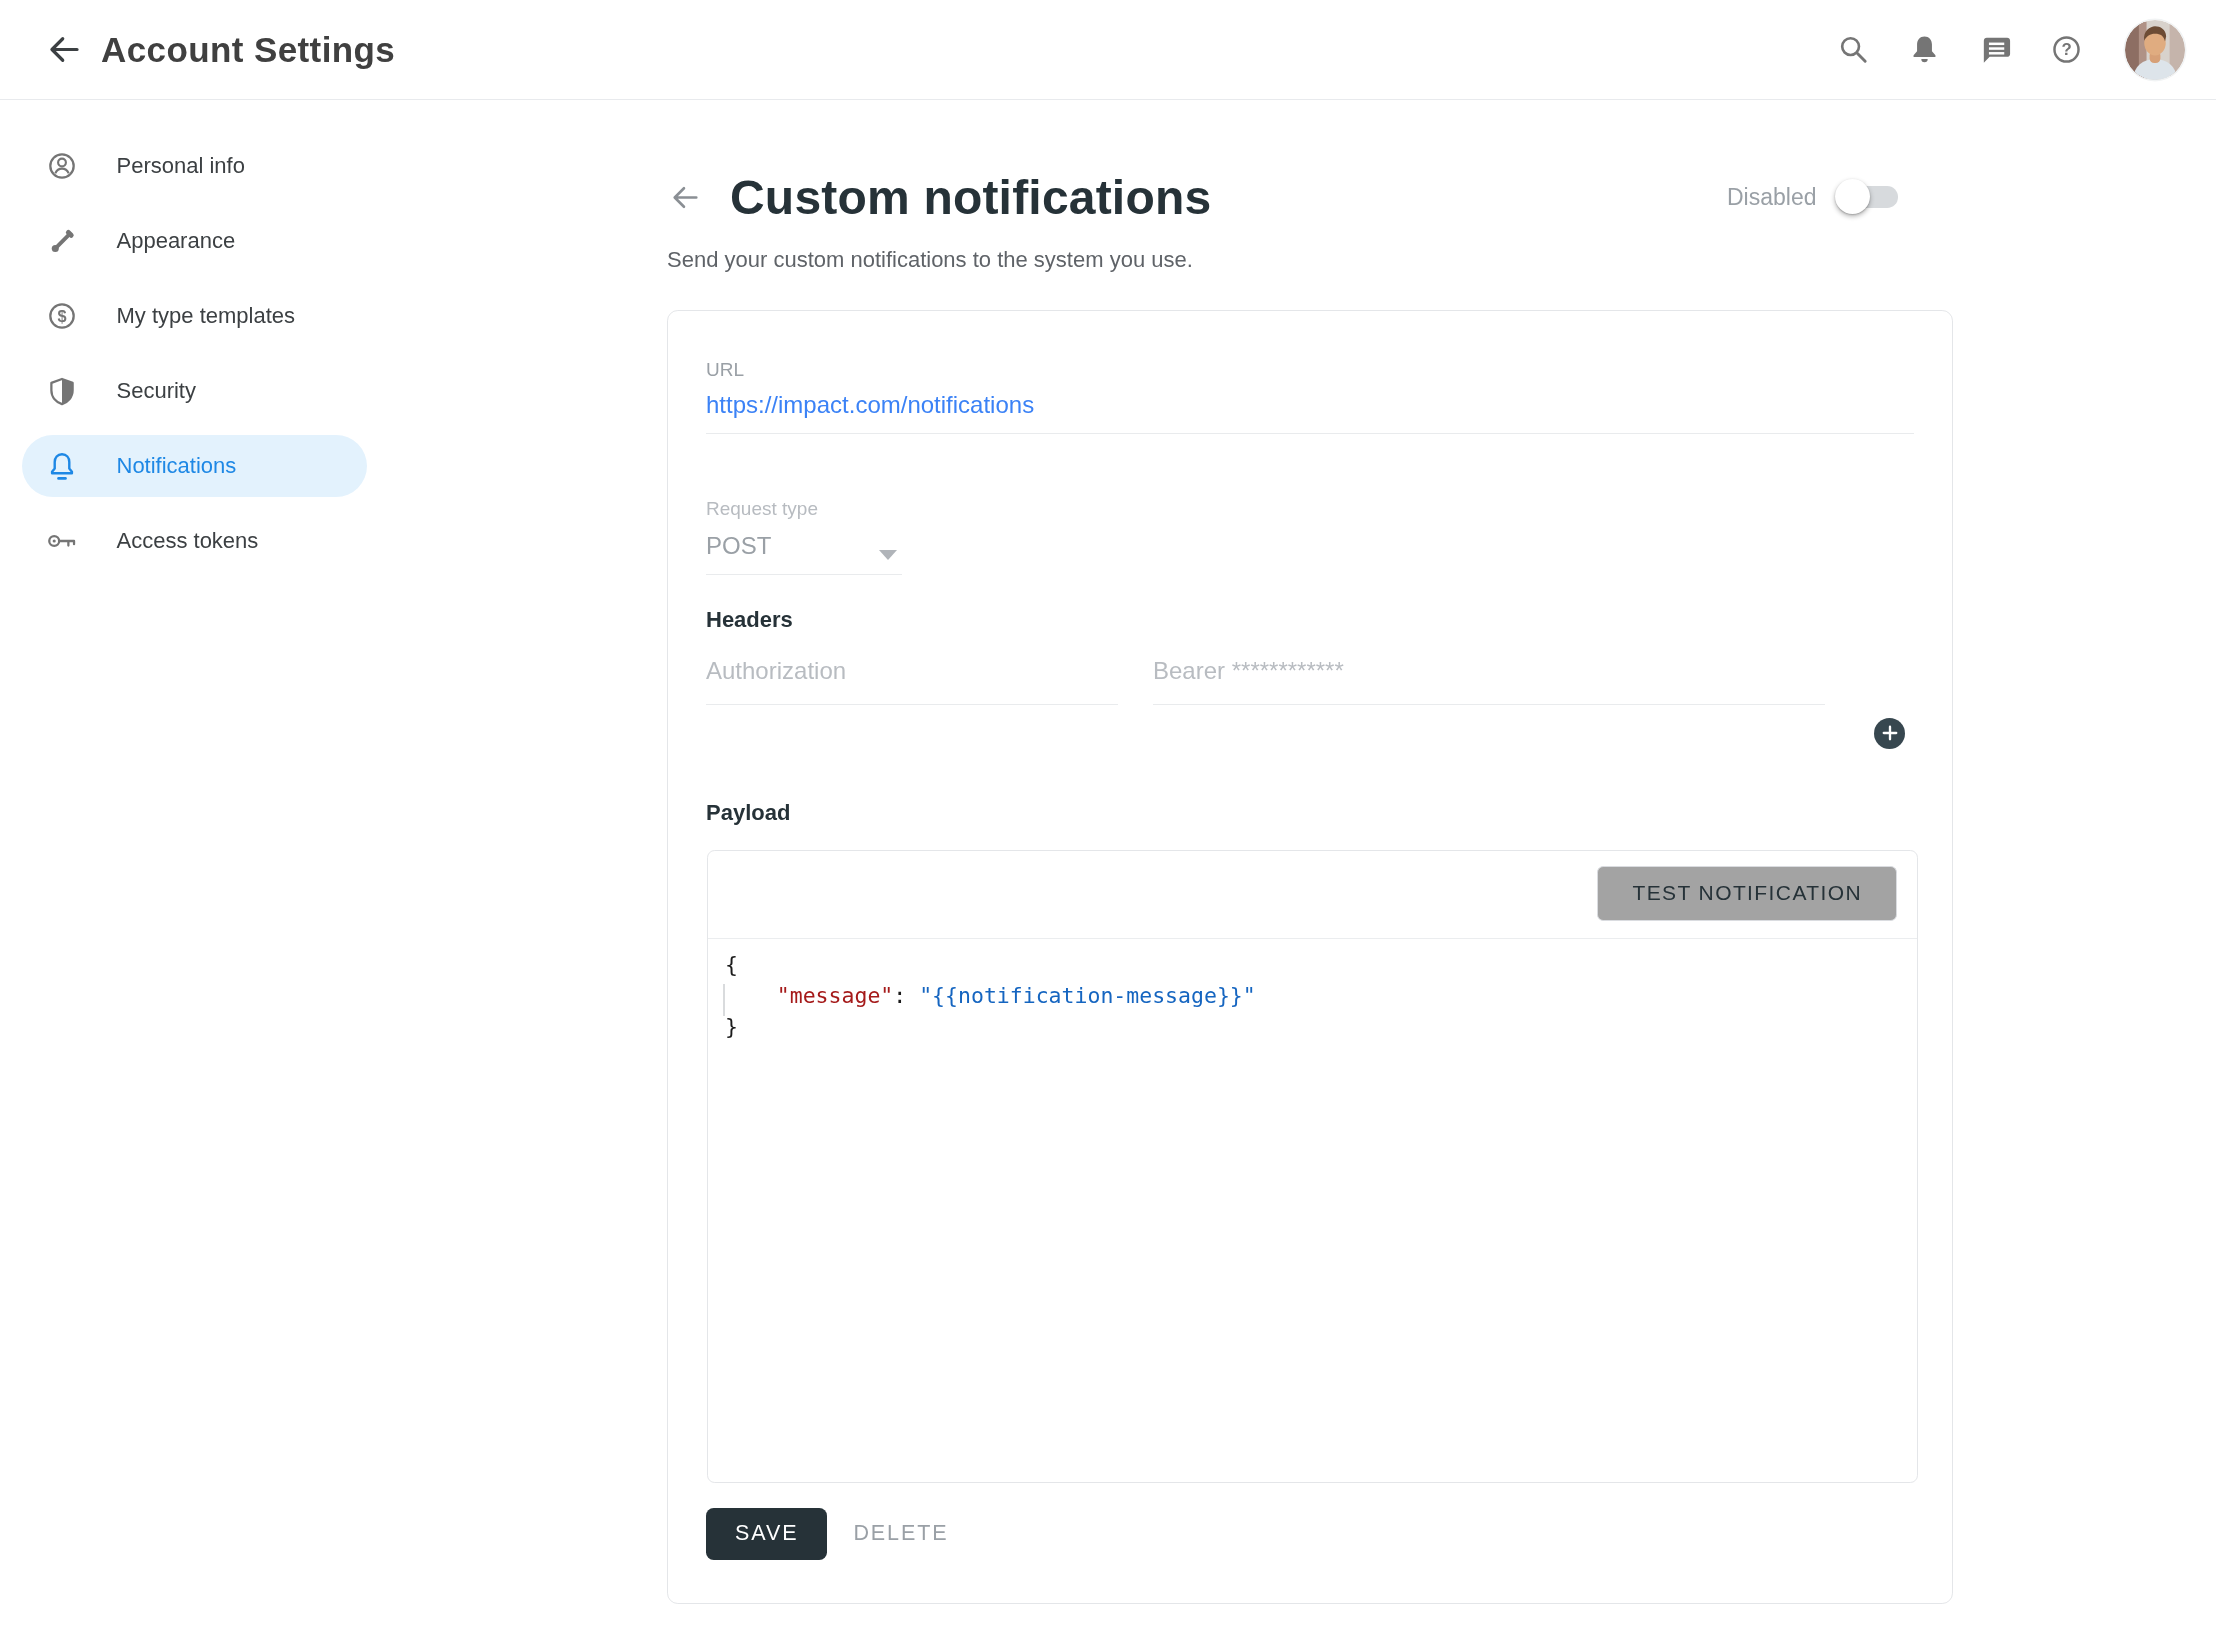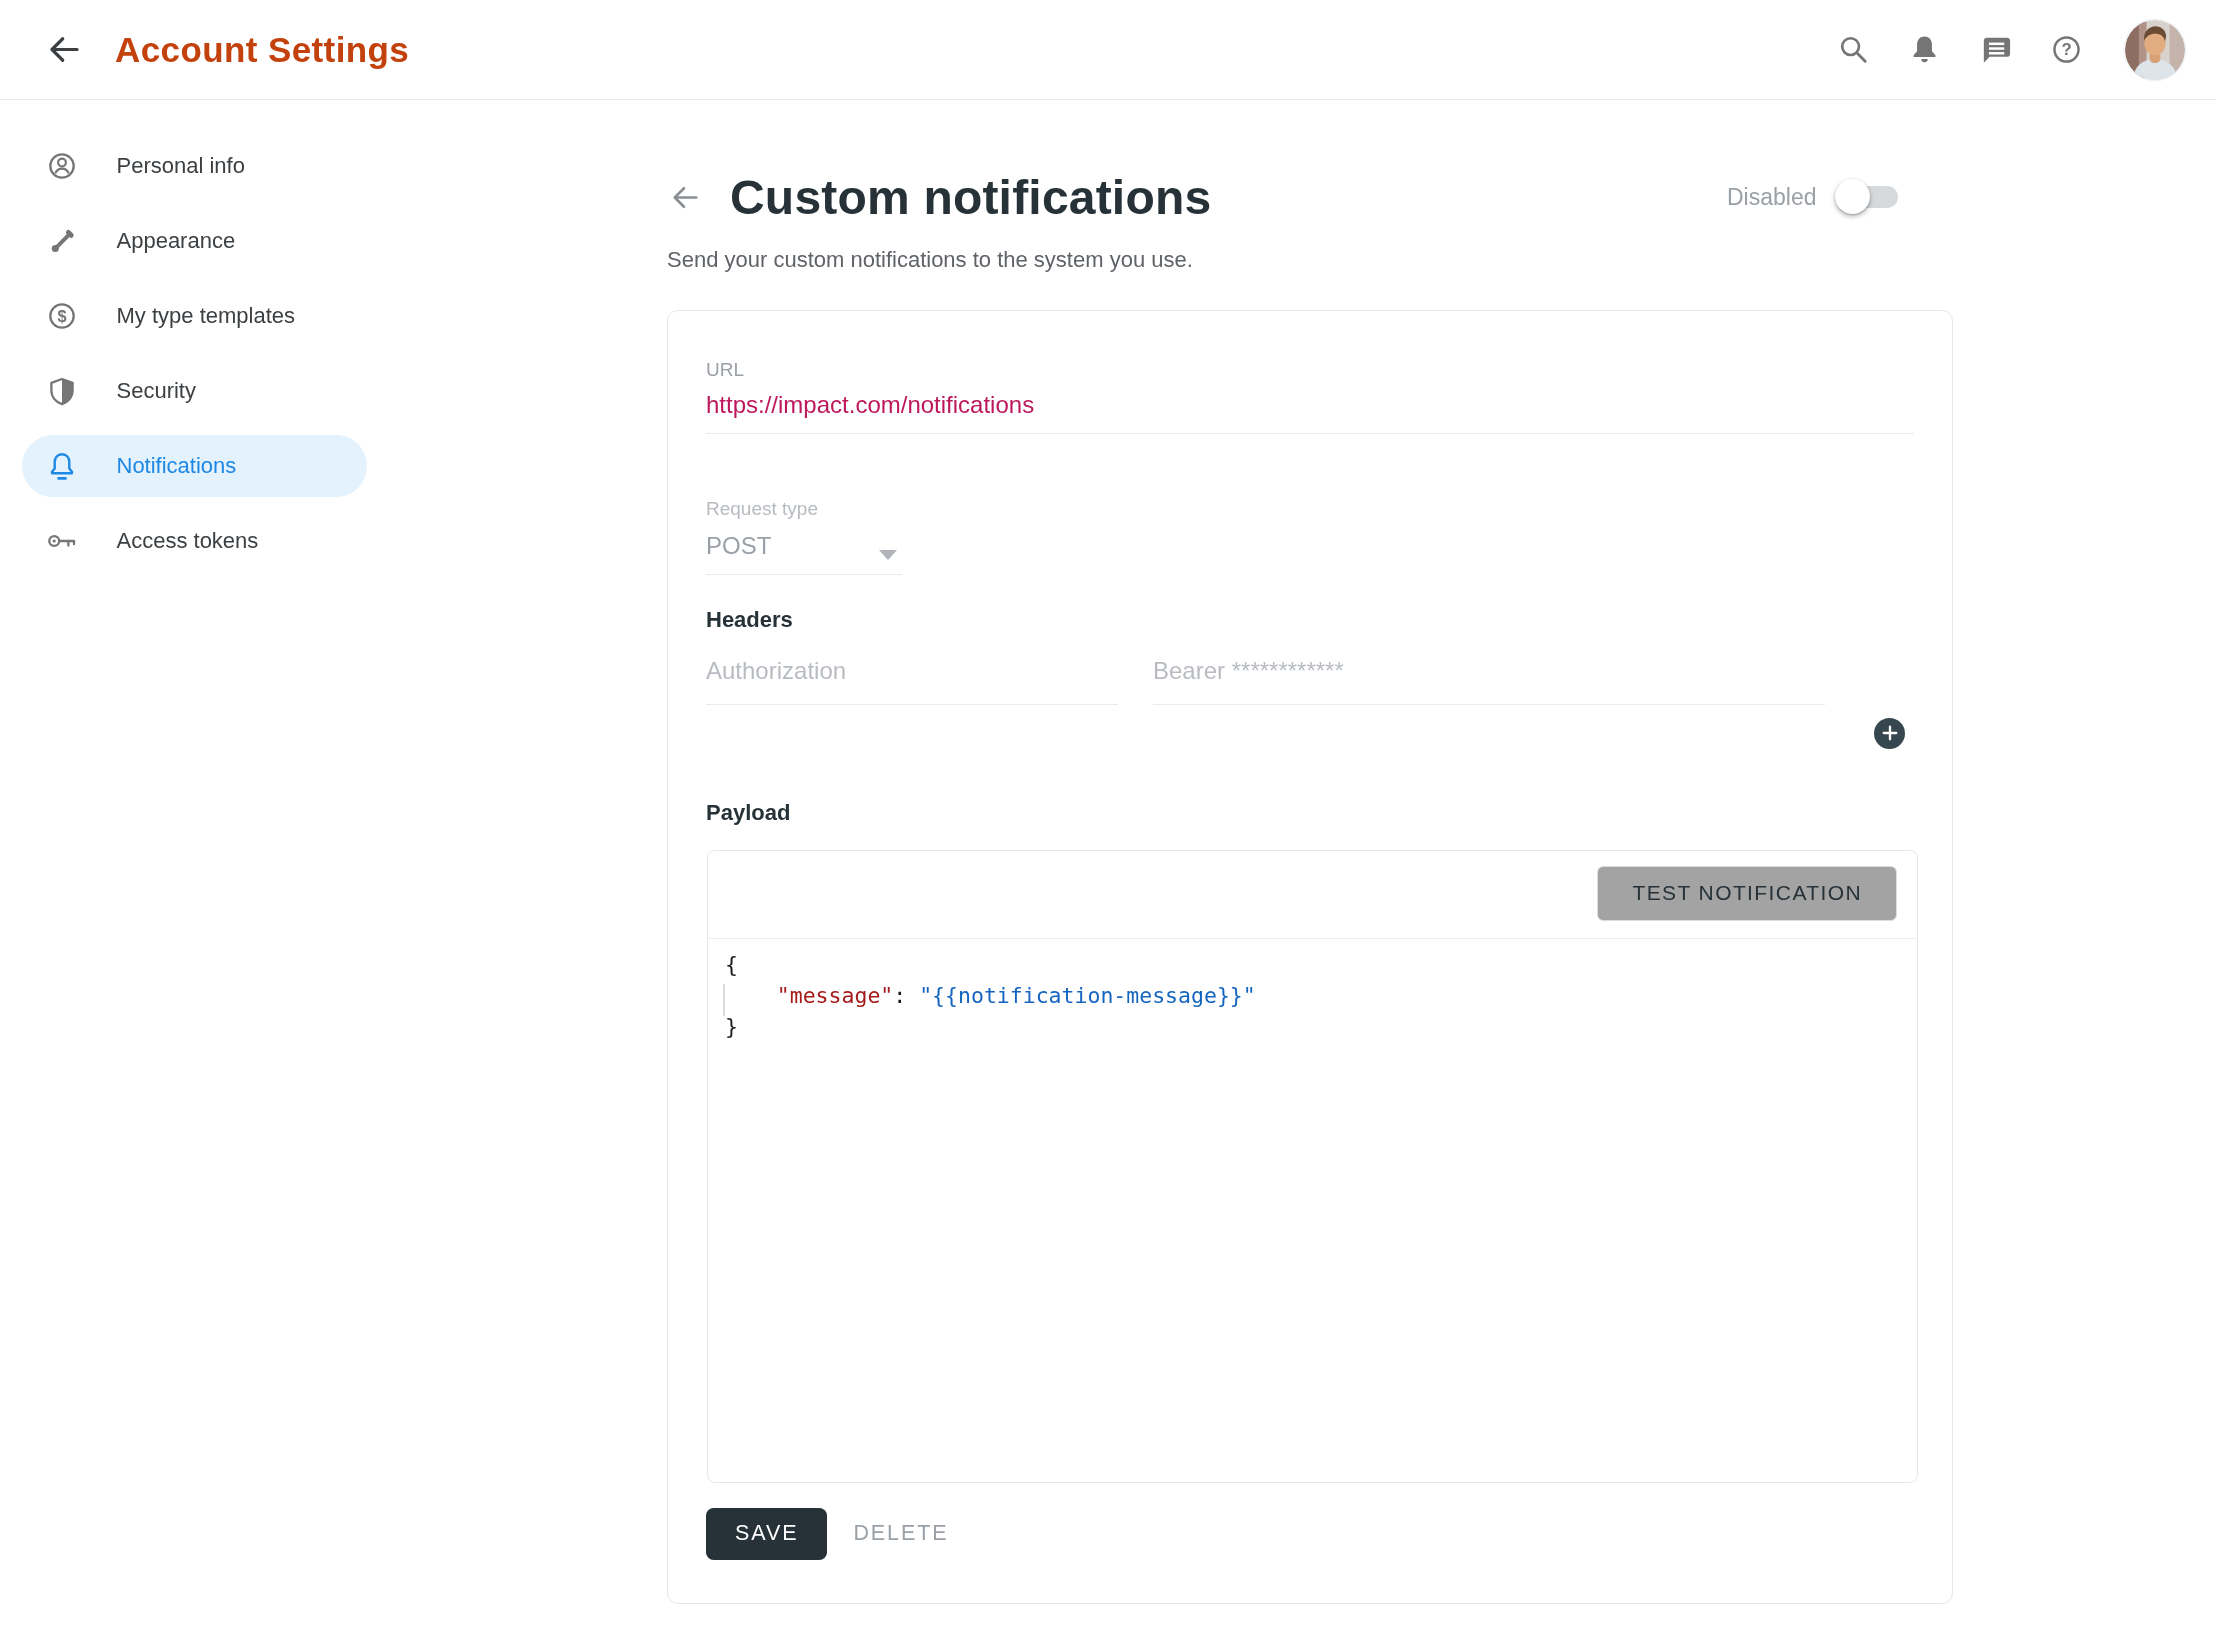--- a/index.html
+++ b/index.html
@@ -5,21 +5,21 @@
   * { margin:0; padding:0; box-sizing:border-box; }
   html,body { width:2216px; height:1645px; background:#fff; overflow:hidden;
               font-family:"Liberation Sans", sans-serif; }
 
   
   .topbar { height:100px; display:flex; align-items:center; background:#fff;
             border-bottom:1.5px solid #e8eaed; position:relative; z-index:5; }
   .icon-btn { border:none; background:none; cursor:pointer; display:flex;
               align-items:center; justify-content:center; padding:0; }
   .topbar .back-btn { margin-left:43px; width:43px; height:43px; }
-  .topbar-title { margin-left:29px; font-size:35px; font-weight:700; color:#c2410c;
+  .topbar-title { margin-left:15px; font-size:35px; font-weight:700; color:#404040;
                   letter-spacing:0.4px; }
   .topbar-right { margin-left:auto; display:flex; align-items:center; gap:34px;
                   margin-right:31px; }
   .topbar-right .icon-btn { width:37px; height:37px; }
   .avatar { width:60px; height:60px; border-radius:50%; overflow:hidden; cursor:pointer;
             box-shadow:0 0 0 1.5px #f1f3f4; margin-left:6.2px; flex:none; }
 
   
   .layout { display:flex; height:1545px; }
 
@@ -46,21 +46,21 @@
                   border-radius:50%; background:#fff;
                   box-shadow:0 2.3px 5.4px rgba(0,0,0,.3), 0 0.8px 1.5px rgba(0,0,0,.2); }
   .subtitle { margin-top:18.5px; font-size:22px; color:#5f6368; }
 
   
   .card { margin-top:37px; width:1286px; height:1294px; border:1.5px solid #e4e6e9;
           border-radius:10.8px; position:relative; background:#fff; }
 
   .field-label { display:block; font-size:19px; color:#9aa0a6; }
   .underline-input { border:none; outline:none; width:100%; background:transparent;
-                     font-size:24px; color:#be185d; font-family:"Liberation Sans",sans-serif;
+                     font-size:24px; color:#3b82f6; font-family:"Liberation Sans",sans-serif;
                      border-bottom:1.5px solid #e9ebed; padding:10.8px 0 14px 0; }
   .underline-input::placeholder { color:#b8bcc1; }
 
   .url-field { position:absolute; left:38px; right:38px; top:48px; }
 
   .field-row { position:absolute; left:38px; right:38px; top:187px; display:flex; gap:36px; }
   .select-field { cursor:pointer; }
   .select-field .sel-value { display:flex; align-items:flex-end; justify-content:space-between;
                              border-bottom:1.5px solid #e9ebed; padding:12.3px 4.6px 14px 0;
                              font-size:24px; }

